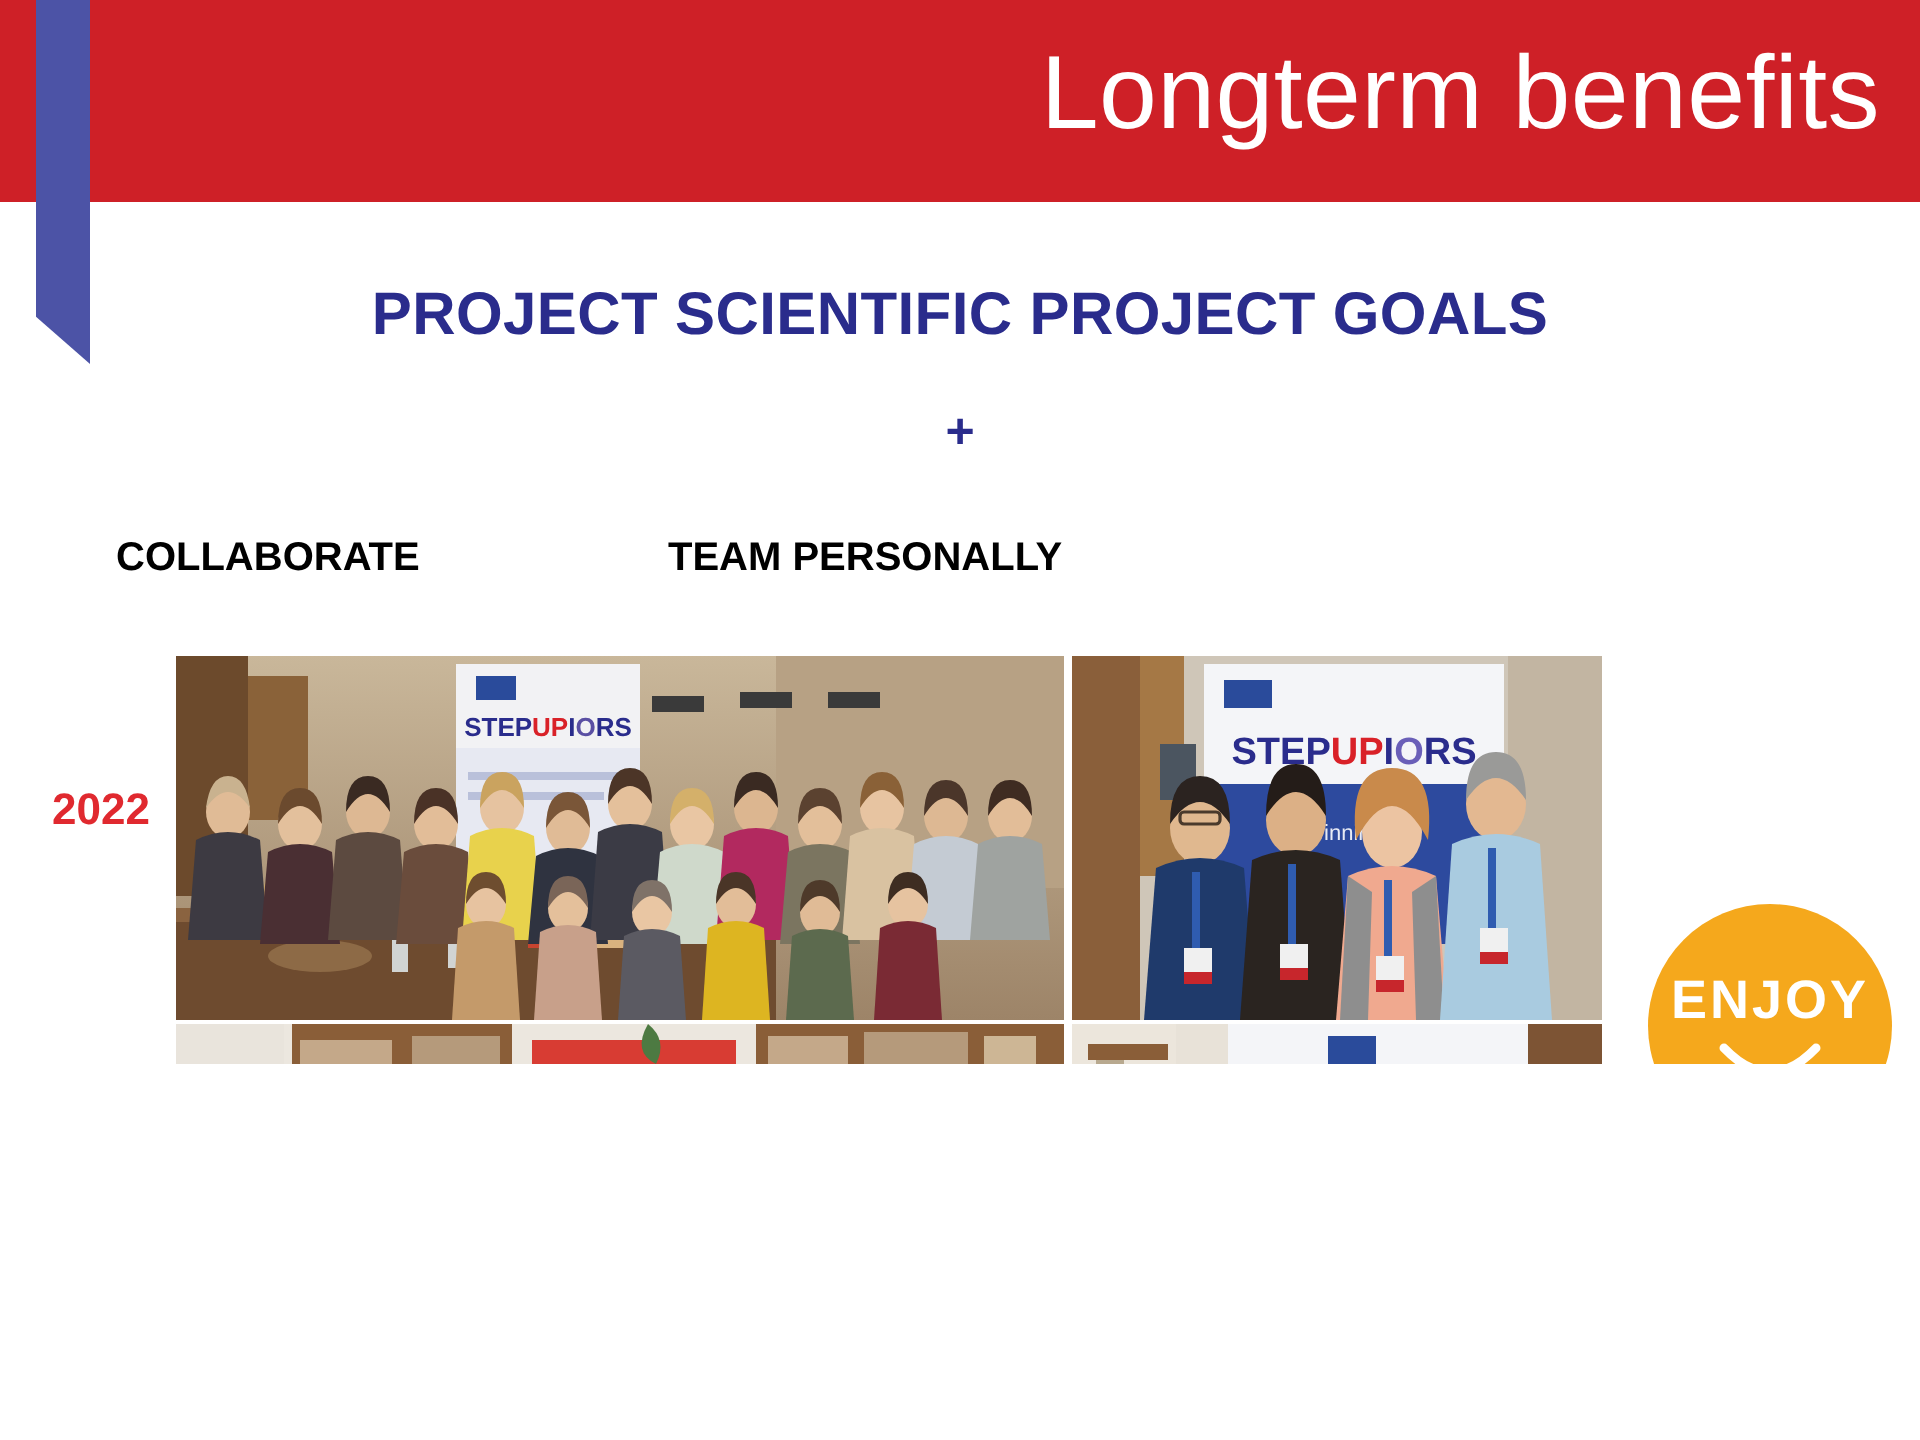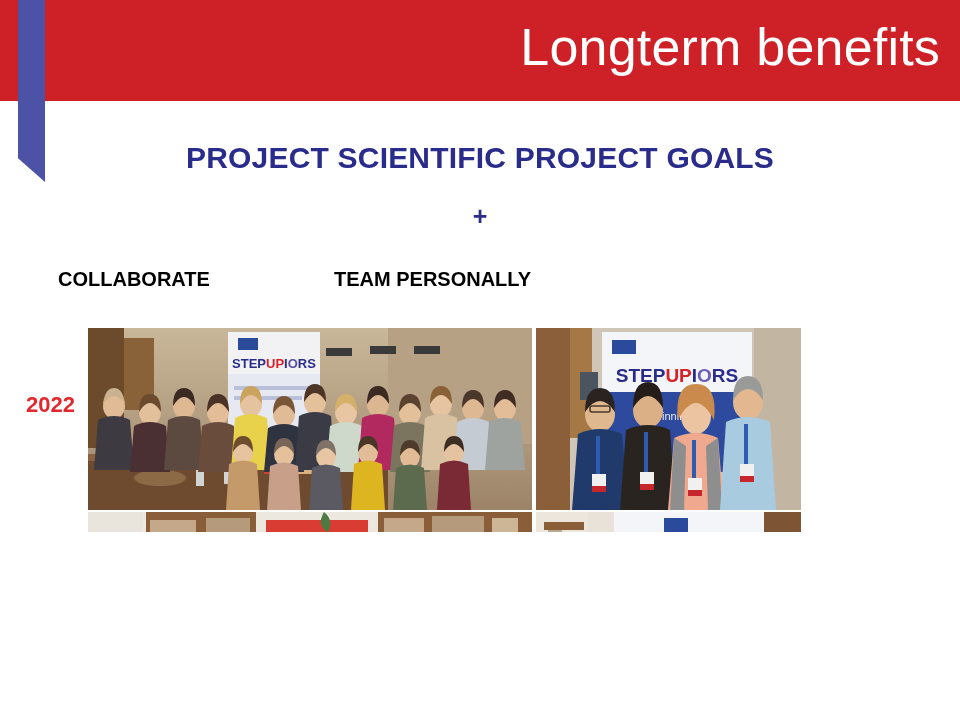--- a/index.html
+++ b/index.html
@@ -528,20 +528,26 @@
         </g>
       <g>
           <ellipse cx="216" cy="54" rx="14" ry="17" fill="#e1b890"></ellipse>
           <path d="M202 52 q14 -20 28 0 q0 -22 -14 -22 q-14 0 -14 22z" fill="#9b9a96"></path>
           <path d="M196 74 q20 -10 40 0 l6 78 h-52z" fill="#cfd9e2"></path>
           <path d="M204 120 q12 6 24 0 l2 32 h-28z" fill="#c4ae86"></path>
         </g>
     </svg>
   </div>
 
+  <div id="enjoy-badge">
+    <div id="enjoy-text">ENJOY</div>
+    <svg id="enjoy-smile" viewBox="0 0 52 26" aria-hidden="true">
+      <path d="M3 4 q23 24 46 0" stroke="#ffffff" stroke-width="4.5" fill="none" stroke-linecap="round"></path>
+    </svg>
+  </div>
 
   <div id="footer-rule"></div>
   <div id="footer">
     
     
     
   </div>
 
 </div>
 

